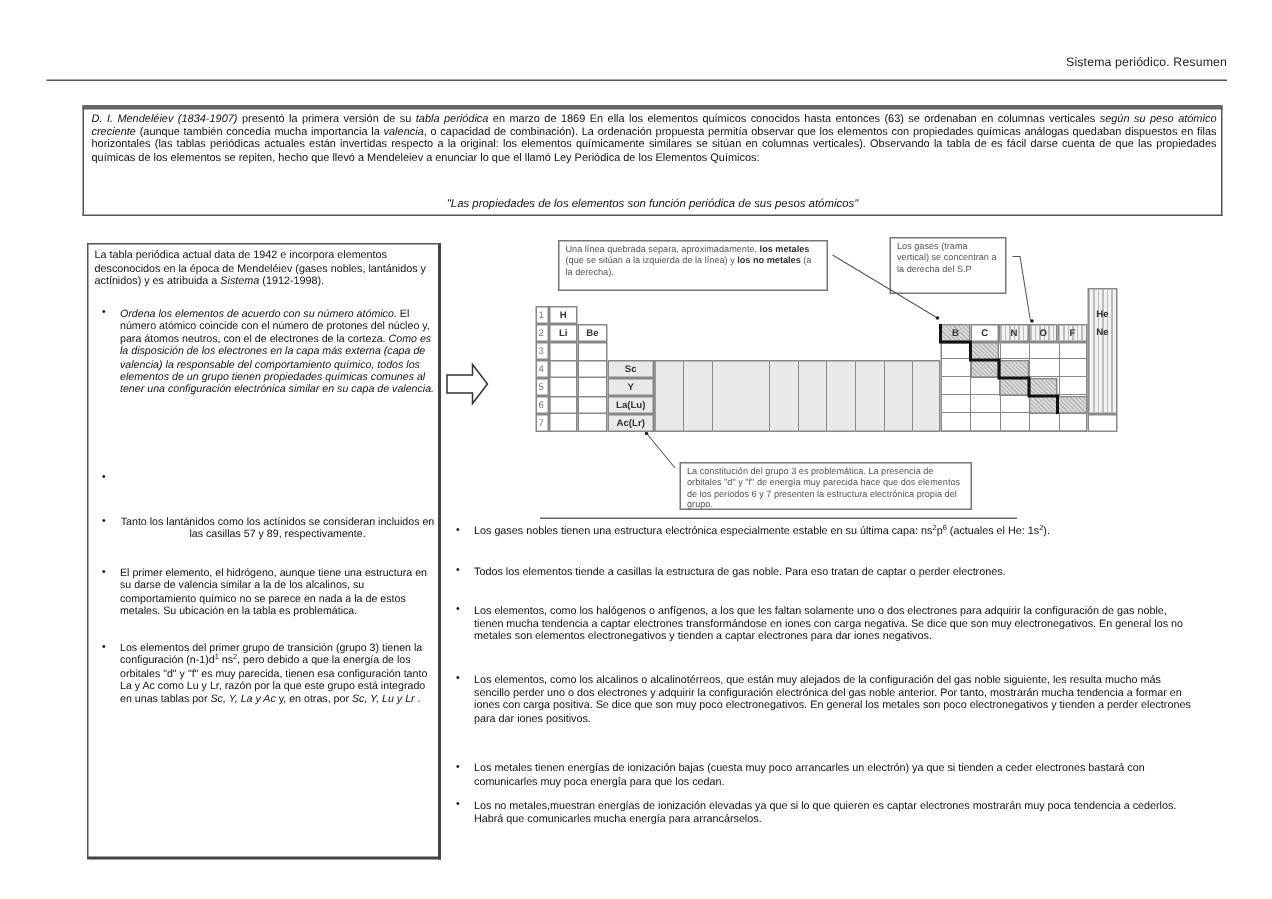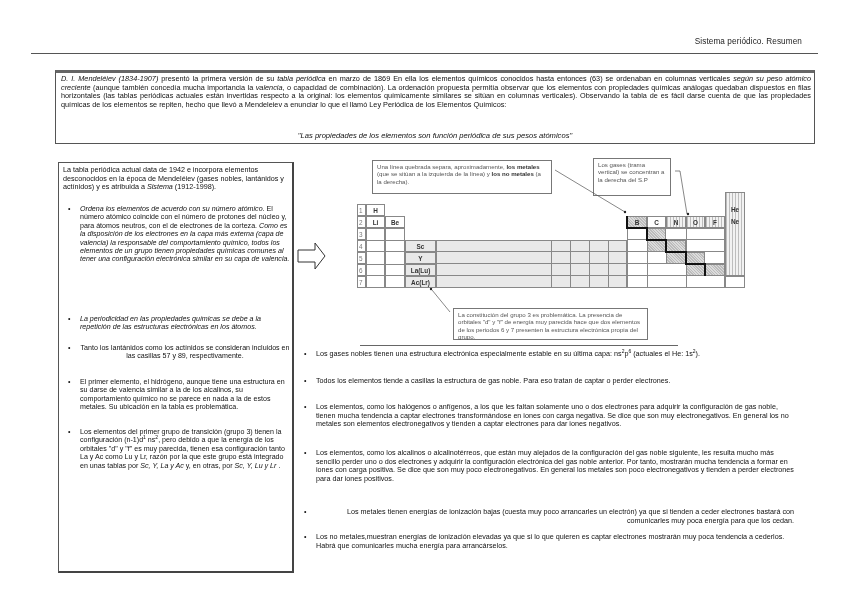--- a/index.html
+++ b/index.html
@@ -1,19 +1,19 @@
 <!DOCTYPE html>
 <html><head>
 <meta charset="utf-8">
 <style>
   html, body { margin:0; padding:0; }
   body { width:848px; height:599px; background:#ffffff; position:relative; overflow:hidden;
          font-family:"Liberation Sans", sans-serif; color:#111; }
   .abs { position:absolute; }
-  #page-header { right:46px; top:37px; font-size:8.2px; letter-spacing:0.1px; color:#222; }
+  #page-header { right:30px; top:37px; font-size:8.2px; letter-spacing:0.1px; color:#222; }
   #header-rule { left:31px; top:53px; width:787px; height:1px; background:#555; }
 
   #intro-box { left:55px; top:70px; width:760px; height:74px; border:1px solid #555; border-top:3px solid #666; box-sizing:border-box; }
   #intro-text { left:61px; top:75px; width:750px; font-size:7.3px; line-height:8.6px; text-align:justify; color:#111; }
   #intro-text i { font-style:italic; }
   #intro-quote { left:55px; top:131px; width:760px; text-align:center; font-size:7.6px; font-style:italic; color:#111; }
 
   #left-box { left:58px; top:162px; width:236px; height:411px; border:1px solid #555; border-right:2px solid #444; border-bottom:2px solid #444; box-sizing:border-box; }
   #left-intro { left:63px; top:166px; width:226px; font-size:7.2px; line-height:8.6px; color:#111; }
   .lb { position:absolute; left:80px; width:210px; font-size:7.1px; line-height:8.4px; color:#111; }
@@ -47,21 +47,21 @@
 
 <div id="intro-box" class="abs"></div>
 <div id="intro-text" class="abs"><i>D. I. Mendeléiev (1834-1907)</i><span> presentó la primera versión de su </span><i>tabla periódica</i><span> en marzo de 1869  En ella los elementos químicos conocidos hasta entonces (63) se ordenaban en columnas verticales </span><i>según su peso atómico creciente</i><span> (aunque también concedía mucha importancia la </span><i>valencia</i><span>, o capacidad de combinación). La ordenación propuesta permitía observar que los elementos con propiedades químicas análogas quedaban dispuestos en filas horizontales (las tablas periódicas actuales están invertidas respecto a la original: los elementos químicamente similares se sitúan en columnas verticales). Observando la tabla de es fácil darse cuenta de que las propiedades químicas de los elementos se repiten, hecho que llevó a Mendeleiev a enunciar lo que el llamó Ley Periódica de los Elementos Químicos:</span></div>
 <div id="intro-quote" class="abs">"Las propiedades de los elementos son función periódica de sus pesos atómicos"</div>
 
 <div id="left-box" class="abs"></div>
 <div id="left-intro" class="abs"><span>La tabla periódica actual data de 1942 e incorpora elementos desconocidos en la época de Mendeléiev (gases nobles, lantánidos y actínidos) y es atribuida a </span><i>Sistema</i><span> (1912-1998).</span></div>
 
 <div class="lb" style="top:205px;"><span class="dot">•</span><span class="it">Ordena los elementos de acuerdo con su número atómico</span><span>. El número atómico coincide con el número de protones del núcleo y, para átomos neutros, con el de electrones de la corteza. </span><span class="it">Como es la disposición de los electrones en la capa más externa (capa de valencia) la responsable del comportamiento químico, todos los elementos de un grupo tienen propiedades químicas comunes al tener una configuración electrónica similar en su capa de valencia.</span></div>
 
-<div class="lb" style="top:315px;"><span class="dot">•</span><span class="it">La periodicidad en las propiedades químicas se debe  a la repetición de las estructuras electrónicas en los átomos.</span></div>
+<div class="lb" style="top:315px;"><span class="dot">•</span></div>
 
 <div class="lb" style="top:344px;text-align:center;"><span class="dot">•</span><span>Tanto los lantánidos como los actínidos se consideran incluidos en las casillas 57 y 89, respectivamente.</span></div>
 
 <div class="lb" style="top:378px;"><span class="dot">•</span><span>El primer elemento, el hidrógeno, aunque tiene una estructura en su darse de valencia similar a la de los alcalinos, su comportamiento químico no se parece en nada a la de estos metales. Su ubicación en la tabla es problemática.</span></div>
 
 <div class="lb" style="top:428px;"><span class="dot">•</span><span>Los elementos del primer grupo de transición (grupo 3) tienen la configuración (n-1)d</span><sup>1</sup><span> ns</span><sup>2</sup><span>, pero debido a que la energía de los orbitales "d" y "f" es muy parecida, tienen esa configuración tanto La y Ac como Lu y Lr, razón por la que este grupo está integrado en unas tablas por </span><span class="it">Sc, Y, La y Ac</span><span> y, en otras, por </span><span class="it">Sc, Y, Lu y Lr</span><span> .</span></div>
 
 <svg id="arrow" class="abs" viewBox="0 0 30 30">
   <polygon points="1,9 18,9 18,2 28,15 18,28 18,21 1,21" fill="#fff" stroke="#333" stroke-width="1"></polygon>
 </svg>
@@ -139,20 +139,20 @@
     <polyline points="277,64 277,76 297,76 297,88 316,88 316,100 336,100 336,112 355,112 355,124" fill="none" stroke="#111" stroke-width="2"></polyline>
   </svg>
 </div>
 <div id="diagram-rule" class="abs"></div>
 
 <div class="rb" style="top:350px;"><span class="dot">•</span><span>Los gases nobles tienen una estructura electrónica especialmente estable en su última capa: ns</span><sup>2</sup><span>p</span><sup>6</sup><span> (actuales el He: 1s</span><sup>2</sup><span>).</span></div>
 
 <div class="rb" style="top:377px;">Todos los elementos tiende a casillas la estructura de gas noble. Para eso tratan de captar o perder electrones.</div>
 <div class="rb" style="top:403px;">Los elementos, como los halógenos o anfígenos, a los que les faltan solamente uno o dos electrones para adquirir la configuración de gas noble, tienen mucha tendencia a captar electrones transformándose en iones con carga negativa. Se dice que son muy electronegativos. En general los no metales son elementos electronegativos y tienden a captar electrones para dar iones negativos.</div>
 <div class="rb" style="top:449px;">Los elementos, como los alcalinos o alcalinotérreos, que están muy alejados de la configuración del gas noble siguiente, les resulta mucho más sencillo perder uno o dos electrones y adquirir la configuración electrónica del gas noble anterior. Por tanto, mostrarán mucha  tendencia  a formar en iones con carga positiva. Se dice que son muy poco electronegativos. En general los metales son poco electronegativos  y tienden a perder electrones para dar iones positivos.</div>
-<div class="rb" style="top:508px;text-align:right;">Los metales tienen energías de ionización bajas (cuesta muy poco arrancarles un electrón) ya que si tienden a ceder electrones bastará con comunicarles muy poca energía para que los cedan.</div>
+<div class="rb" style="top:508px;">Los metales tienen energías de ionización bajas (cuesta muy poco arrancarles un electrón) ya que si tienden a ceder electrones bastará con comunicarles muy poca energía para que los cedan.</div>
 <div class="rb" style="top:533px;">Los no metales,muestran energías de ionización elevadas ya que si lo que quieren es captar electrones mostrarán muy poca tendencia a cederlos. Habrá que comunicarles mucha energía para arrancárselos.</div>
 
 <span class="abs" style="left:304px;top:377px;font-size:7px;">•</span>
 <span class="abs" style="left:304px;top:403px;font-size:7px;">•</span>
 <span class="abs" style="left:304px;top:449px;font-size:7px;">•</span>
 <span class="abs" style="left:304px;top:508px;font-size:7px;">•</span>
 <span class="abs" style="left:304px;top:533px;font-size:7px;">•</span>
 
 </body></html>

